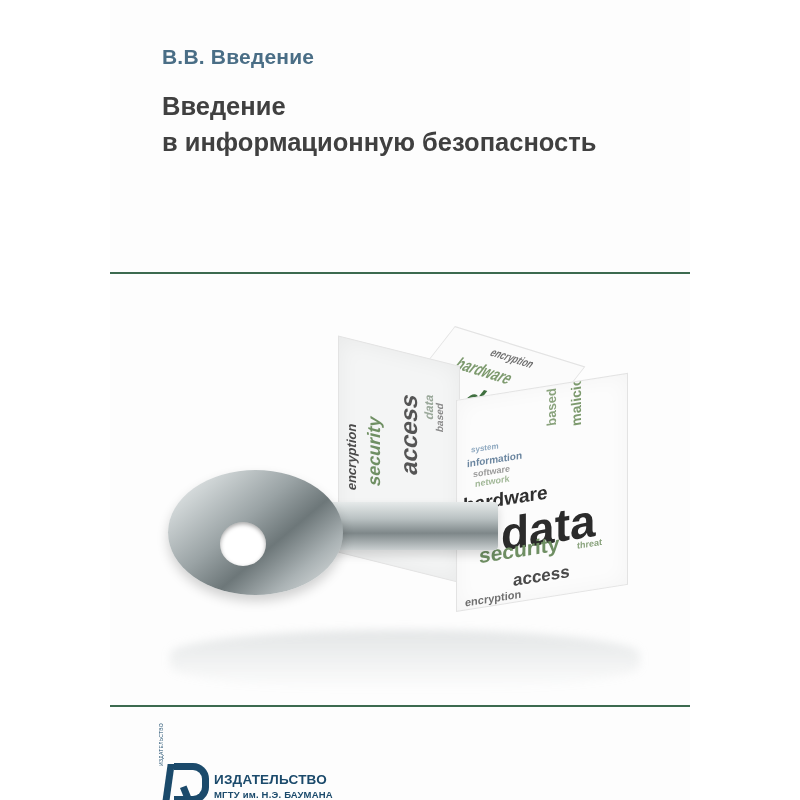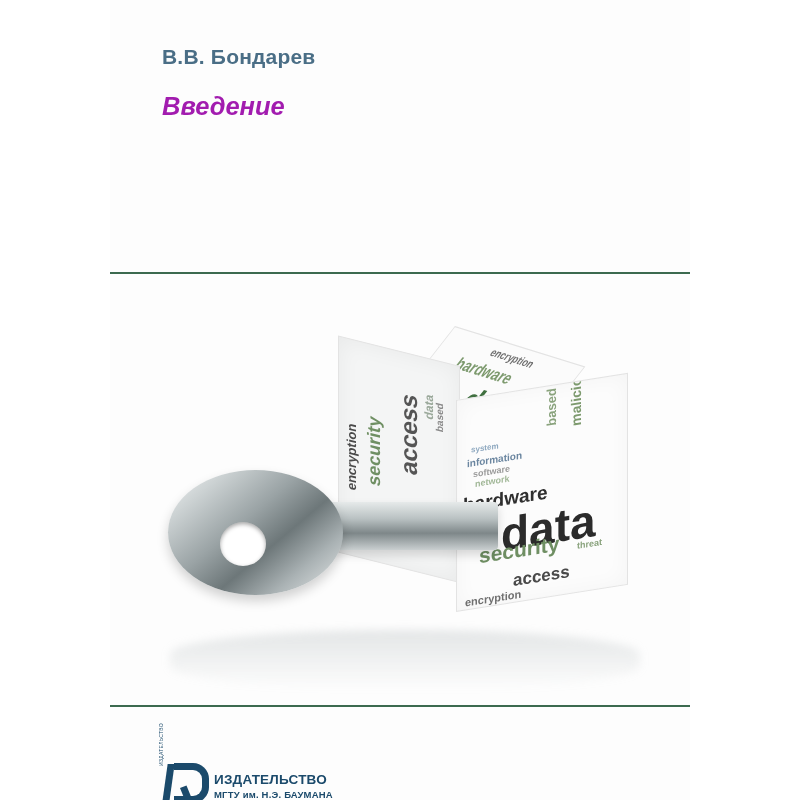--- a/index.html
+++ b/index.html
@@ -39,25 +39,24 @@
     color: #4a6e86;
     letter-spacing: 0.2px;
     white-space: nowrap;
   }
 
   .title {
     position: absolute;
     left: 52px;
     top: 88px;
     width: 510px;
-    color: #a21caf;
+    color: #404040;
     font-size: 25.5px;
     font-weight: bold;
     line-height: 1.42;
-    font-style: italic;
   }
 
   .title .line {
     display: block;
     white-space: nowrap;
   }
 
   .rule {
     position: absolute;
     left: 0px;
@@ -271,24 +270,25 @@
     letter-spacing: 0.2px;
     white-space: nowrap;
   }
 </style>
 </head>
 <body>
 
 <div class="page">
   <div class="cover">
 
-    <div class="author">В.В. Бондарев</div>
+    <div class="author">В.В. Введение</div>
 
     <div class="title">
       <span class="line">Введение</span>
+      <span class="line">в информационную безопасность</span>
     </div>
 
     <div class="rule rule-top"></div>
 
     <div class="illustration">
       <div class="reflection"></div>
 
       <div class="cube">
         <div class="face face-top">
             <span class="wc" style="left: 66px; top: 40px; font-size: 30px; color: rgb(63, 111, 63);">data</span>

